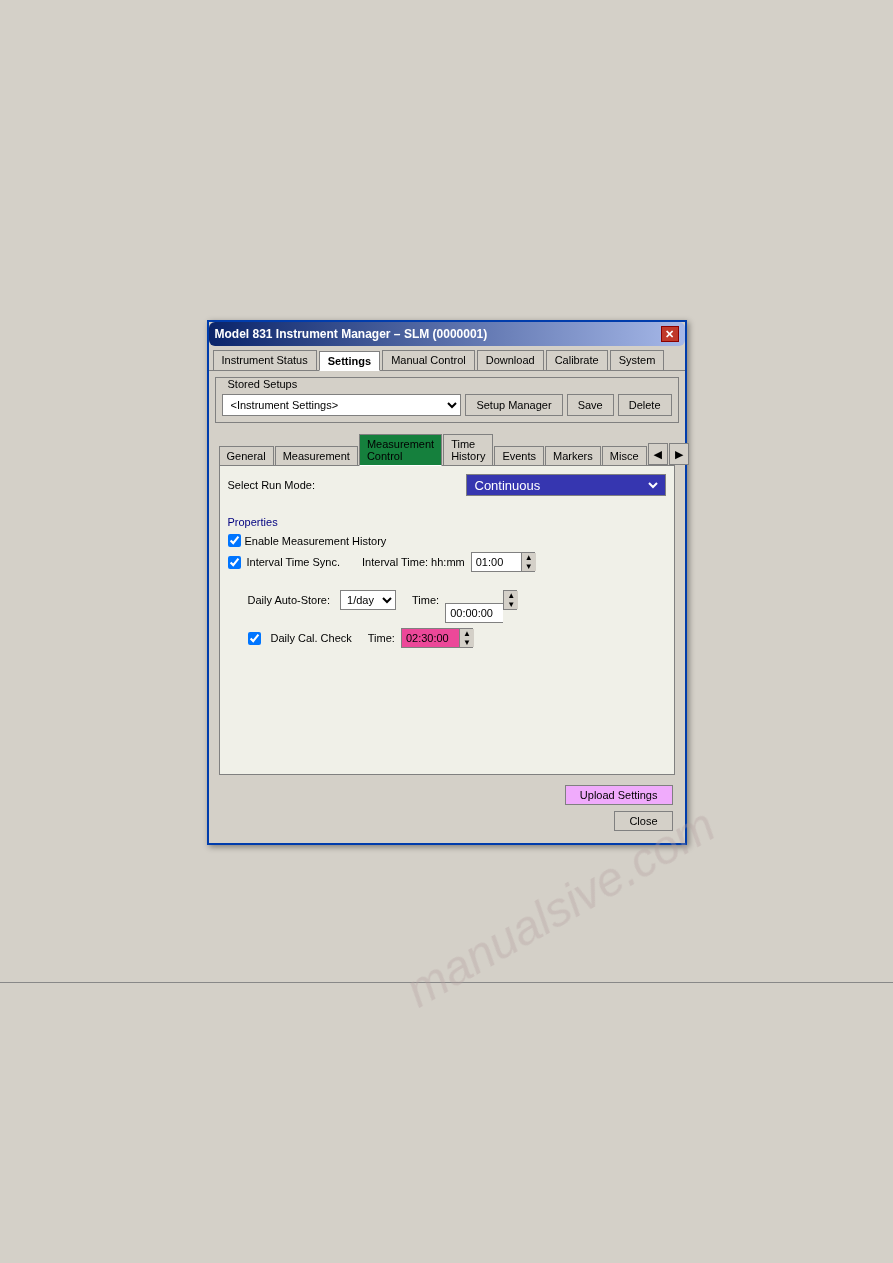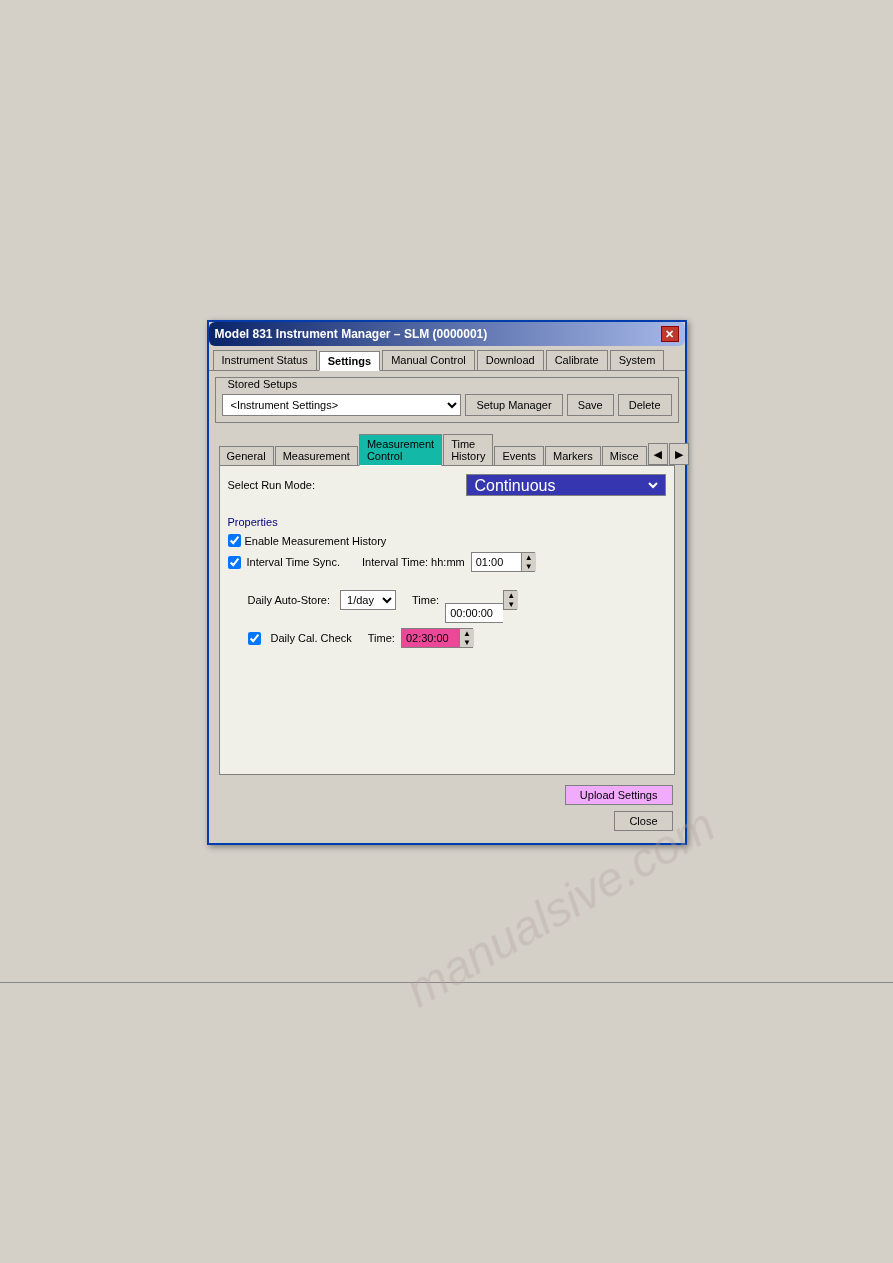--- a/index.html
+++ b/index.html
@@ -128,21 +128,21 @@
     .inner-tab {
       padding: 3px 7px;
       border: 1px solid #808080;
       border-bottom: none;
       background: #d4d0c8;
       cursor: pointer;
       font-size: 11px;
     }
 
     .inner-tab.active {
-      background: #14b8a6;
+      background: #15803d;
       font-weight: normal;
       border-bottom: 1px solid #ffffff;
       position: relative;
       top: 1px;
       z-index: 1;
     }
 
     .inner-tab-arrow {
       padding: 3px 5px;
       border: 1px solid #808080;
@@ -364,21 +364,21 @@
         <div class="inner-tab">Misce</div>
         <div class="inner-tab-arrow">◀</div>
         <div class="inner-tab-arrow">▶</div>
       </div>
 
       <div class="main-panel">
 
         <div class="run-mode-row">
           <span class="run-mode-label">Select Run Mode:</span>
           <div class="run-mode-dropdown">
-            <select style="background:transparent;border:none;color:white;font-size:16px;width:100%;outline:none;">
+            <select style="background:transparent;border:none;color:white;font-size:13px;width:100%;outline:none;">
               <option>Continuous</option>
             </select>
           </div>
         </div>
 
         <div class="properties-label">Properties</div>
 
         <div class="checkbox-row">
           <input type="checkbox" checked="" style="">
           <span class="checkbox-label">Enable Measurement History</span>

